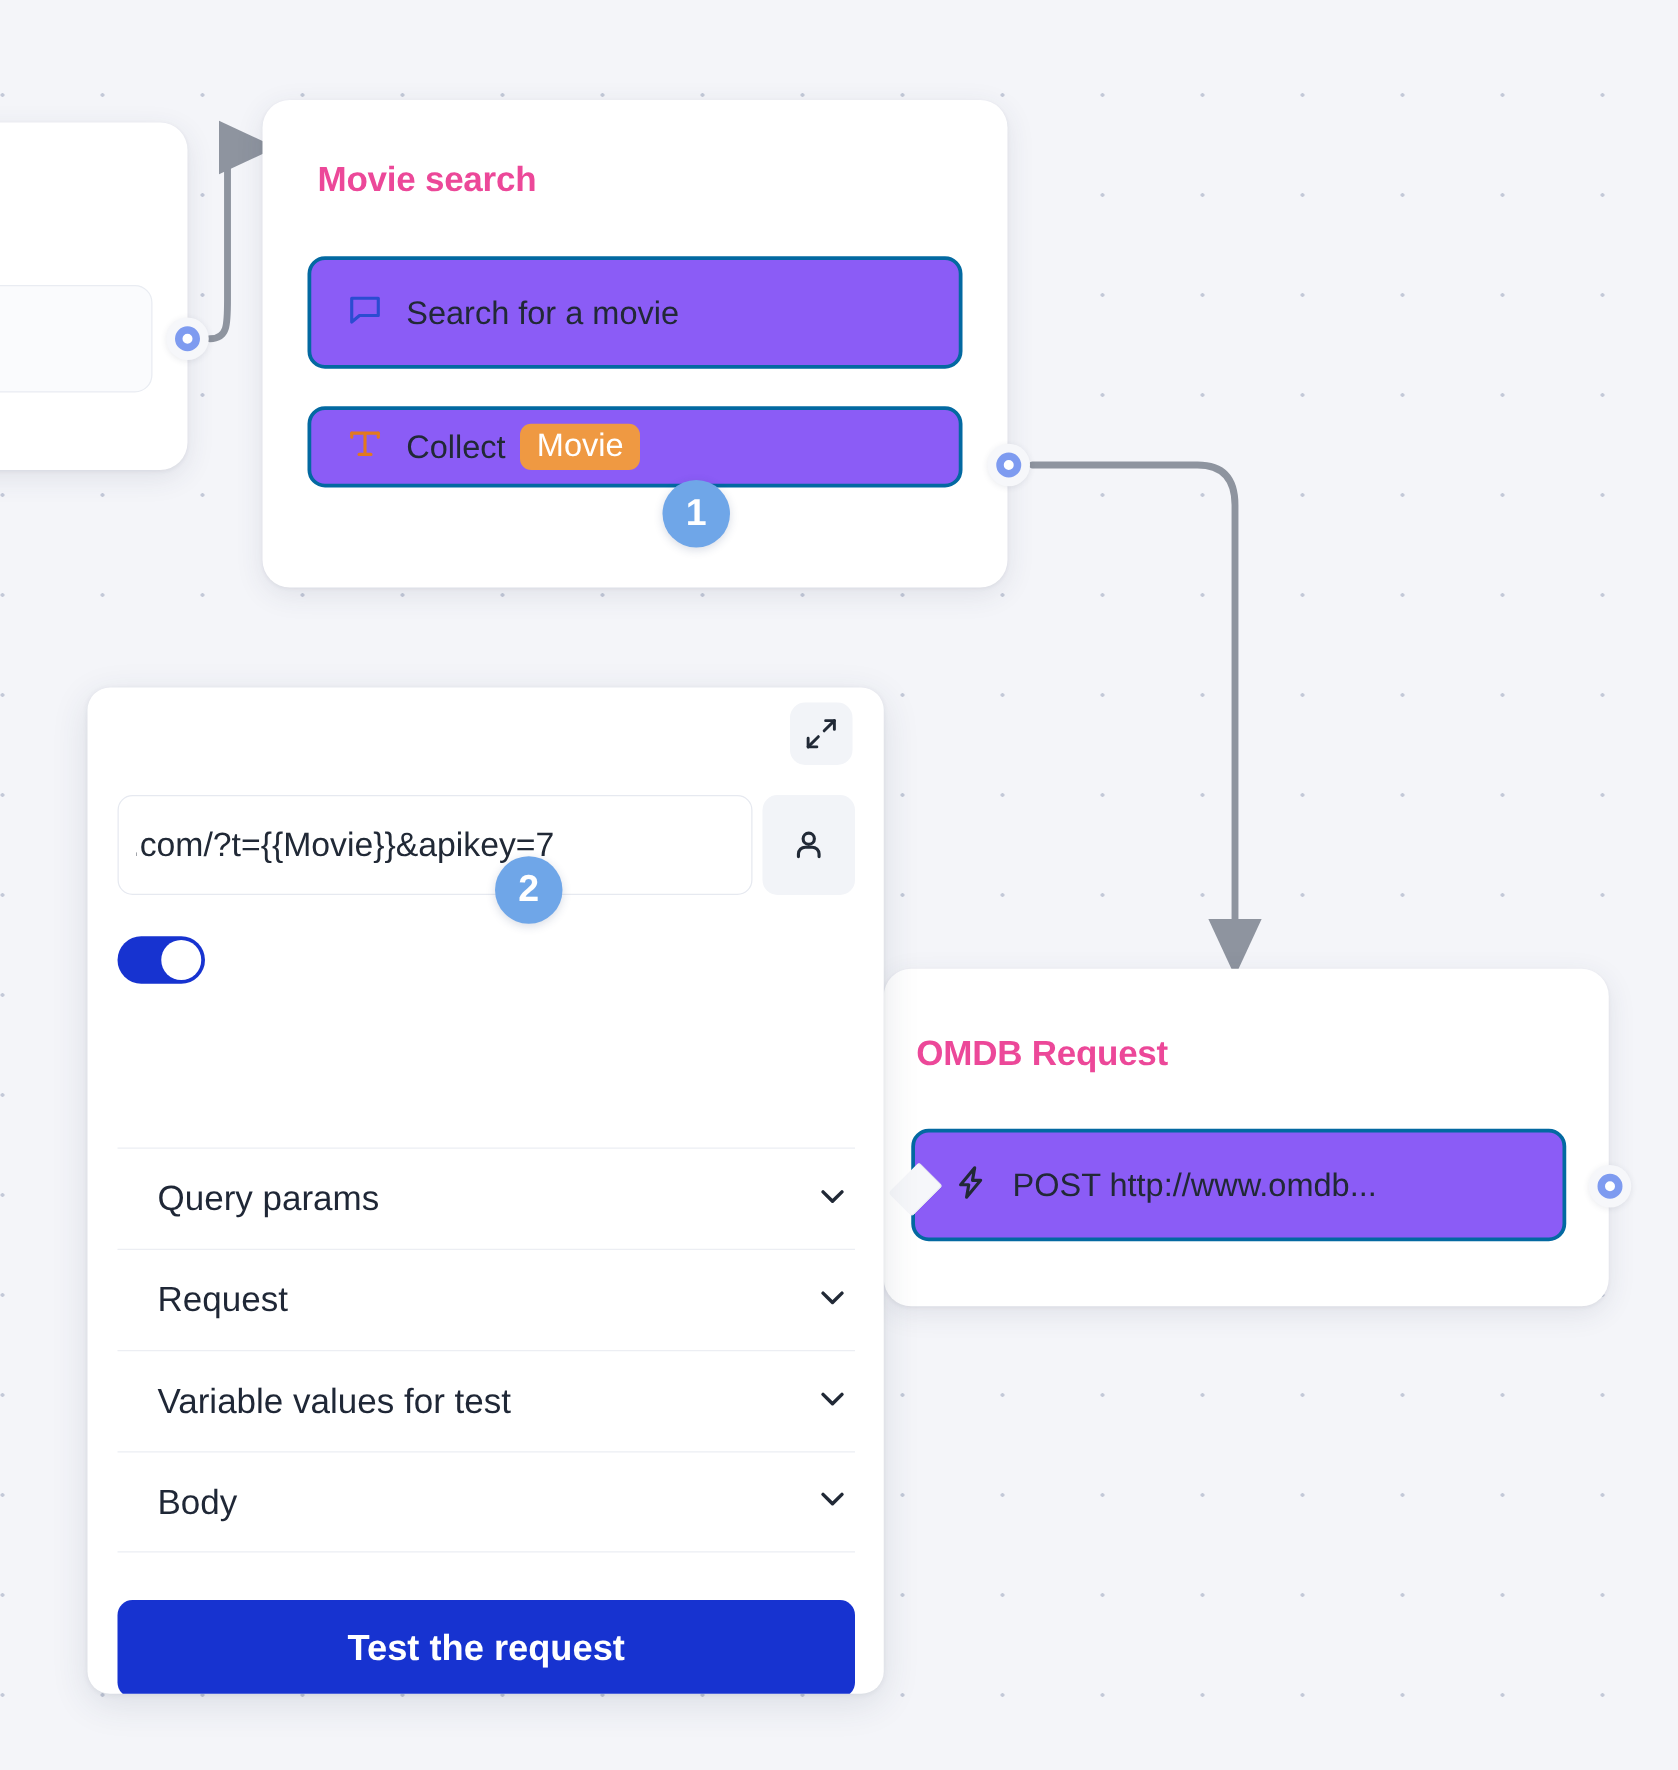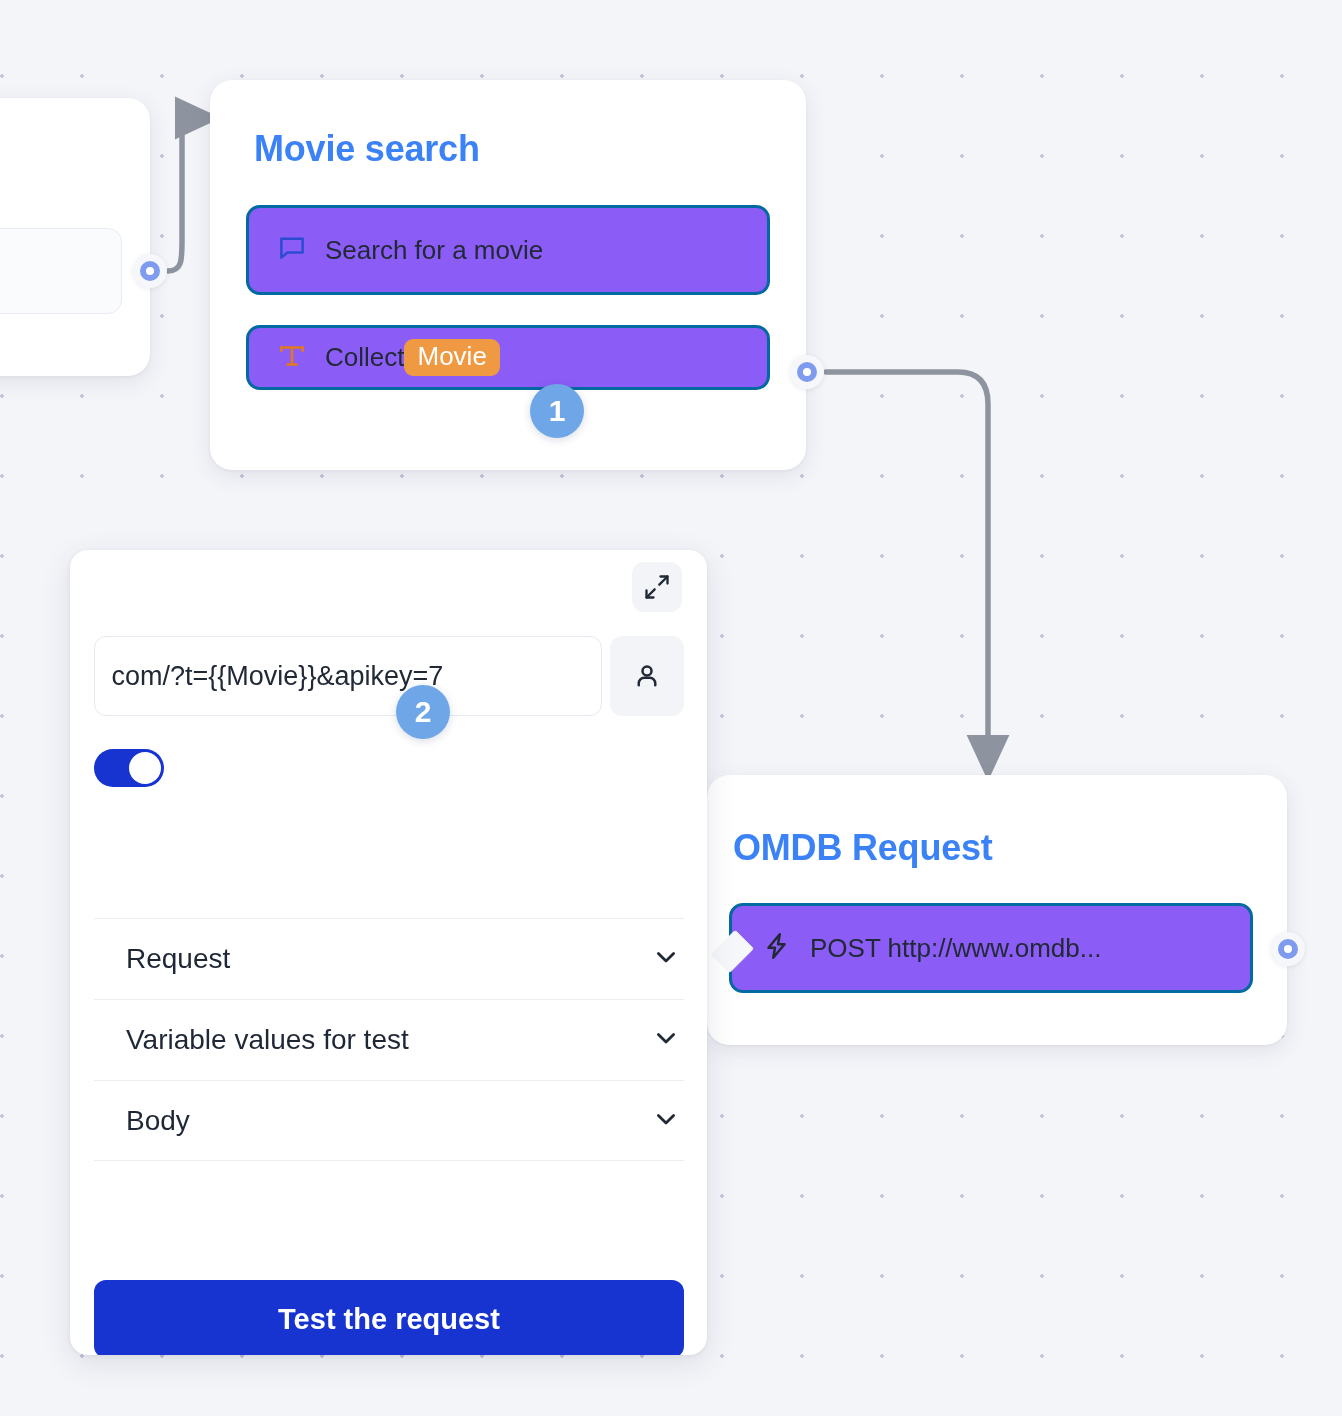--- a/index.html
+++ b/index.html
@@ -66,23 +66,23 @@
     left: 210px;
     top: 80px;
     width: 596px;
     height: 390px;
     padding: 0;
   }
   .node-title {
     position: absolute;
     left: 44px;
     top: 48px;
-    font-size: 36px;
+    font-size: 28px;
     font-weight: bold;
-    color: #3b82f6;
+    color: #ec4899;
     letter-spacing: -0.2px;
   }
   .slot {
     position: absolute;
     background: #8b5cf6;
     border: 3px solid #0369a1;
     border-radius: 14px;
     display: flex;
     align-items: center;
     padding-left: 28px;
@@ -106,20 +106,21 @@
     width: 524px;
     height: 65px;
   }
   .var-chip {
     display: inline-block;
     background: #ef9942;
     color: #ffffff;
     border-radius: 9px;
     padding: 3px 13px 5px 13px;
     font-size: 26px;
+    margin-left: 12px;
     line-height: 1.15;
   }
 
   
   #node-omdb {
     left: 707px;
     top: 775px;
     width: 580px;
     height: 270px;
   }
@@ -441,20 +442,28 @@
   </div>
 
   <div id="adv-row">
     <span class="toggle">
       <span class="knob"></span>
     </span>
   </div>
 
 
   <div id="accordion">
+    <div class="acc-item">
+      <span class="acc-label">Query params</span>
+      <span class="chev">
+        <svg width="28" height="28" viewBox="0 0 24 24" fill="none" stroke="#212936" stroke-width="2.4" stroke-linecap="round" stroke-linejoin="round">
+          <path d="M5.5 9 L12 15.4 L18.5 9"></path>
+        </svg>
+      </span>
+    </div>
     <div class="acc-item">
       <span class="acc-label">Request</span>
       <span class="chev">
         <svg width="28" height="28" viewBox="0 0 24 24" fill="none" stroke="#212936" stroke-width="2.4" stroke-linecap="round" stroke-linejoin="round">
           <path d="M5.5 9 L12 15.4 L18.5 9"></path>
         </svg>
       </span>
     </div>
     <div class="acc-item">
       <span class="acc-label">Variable values for test</span>

